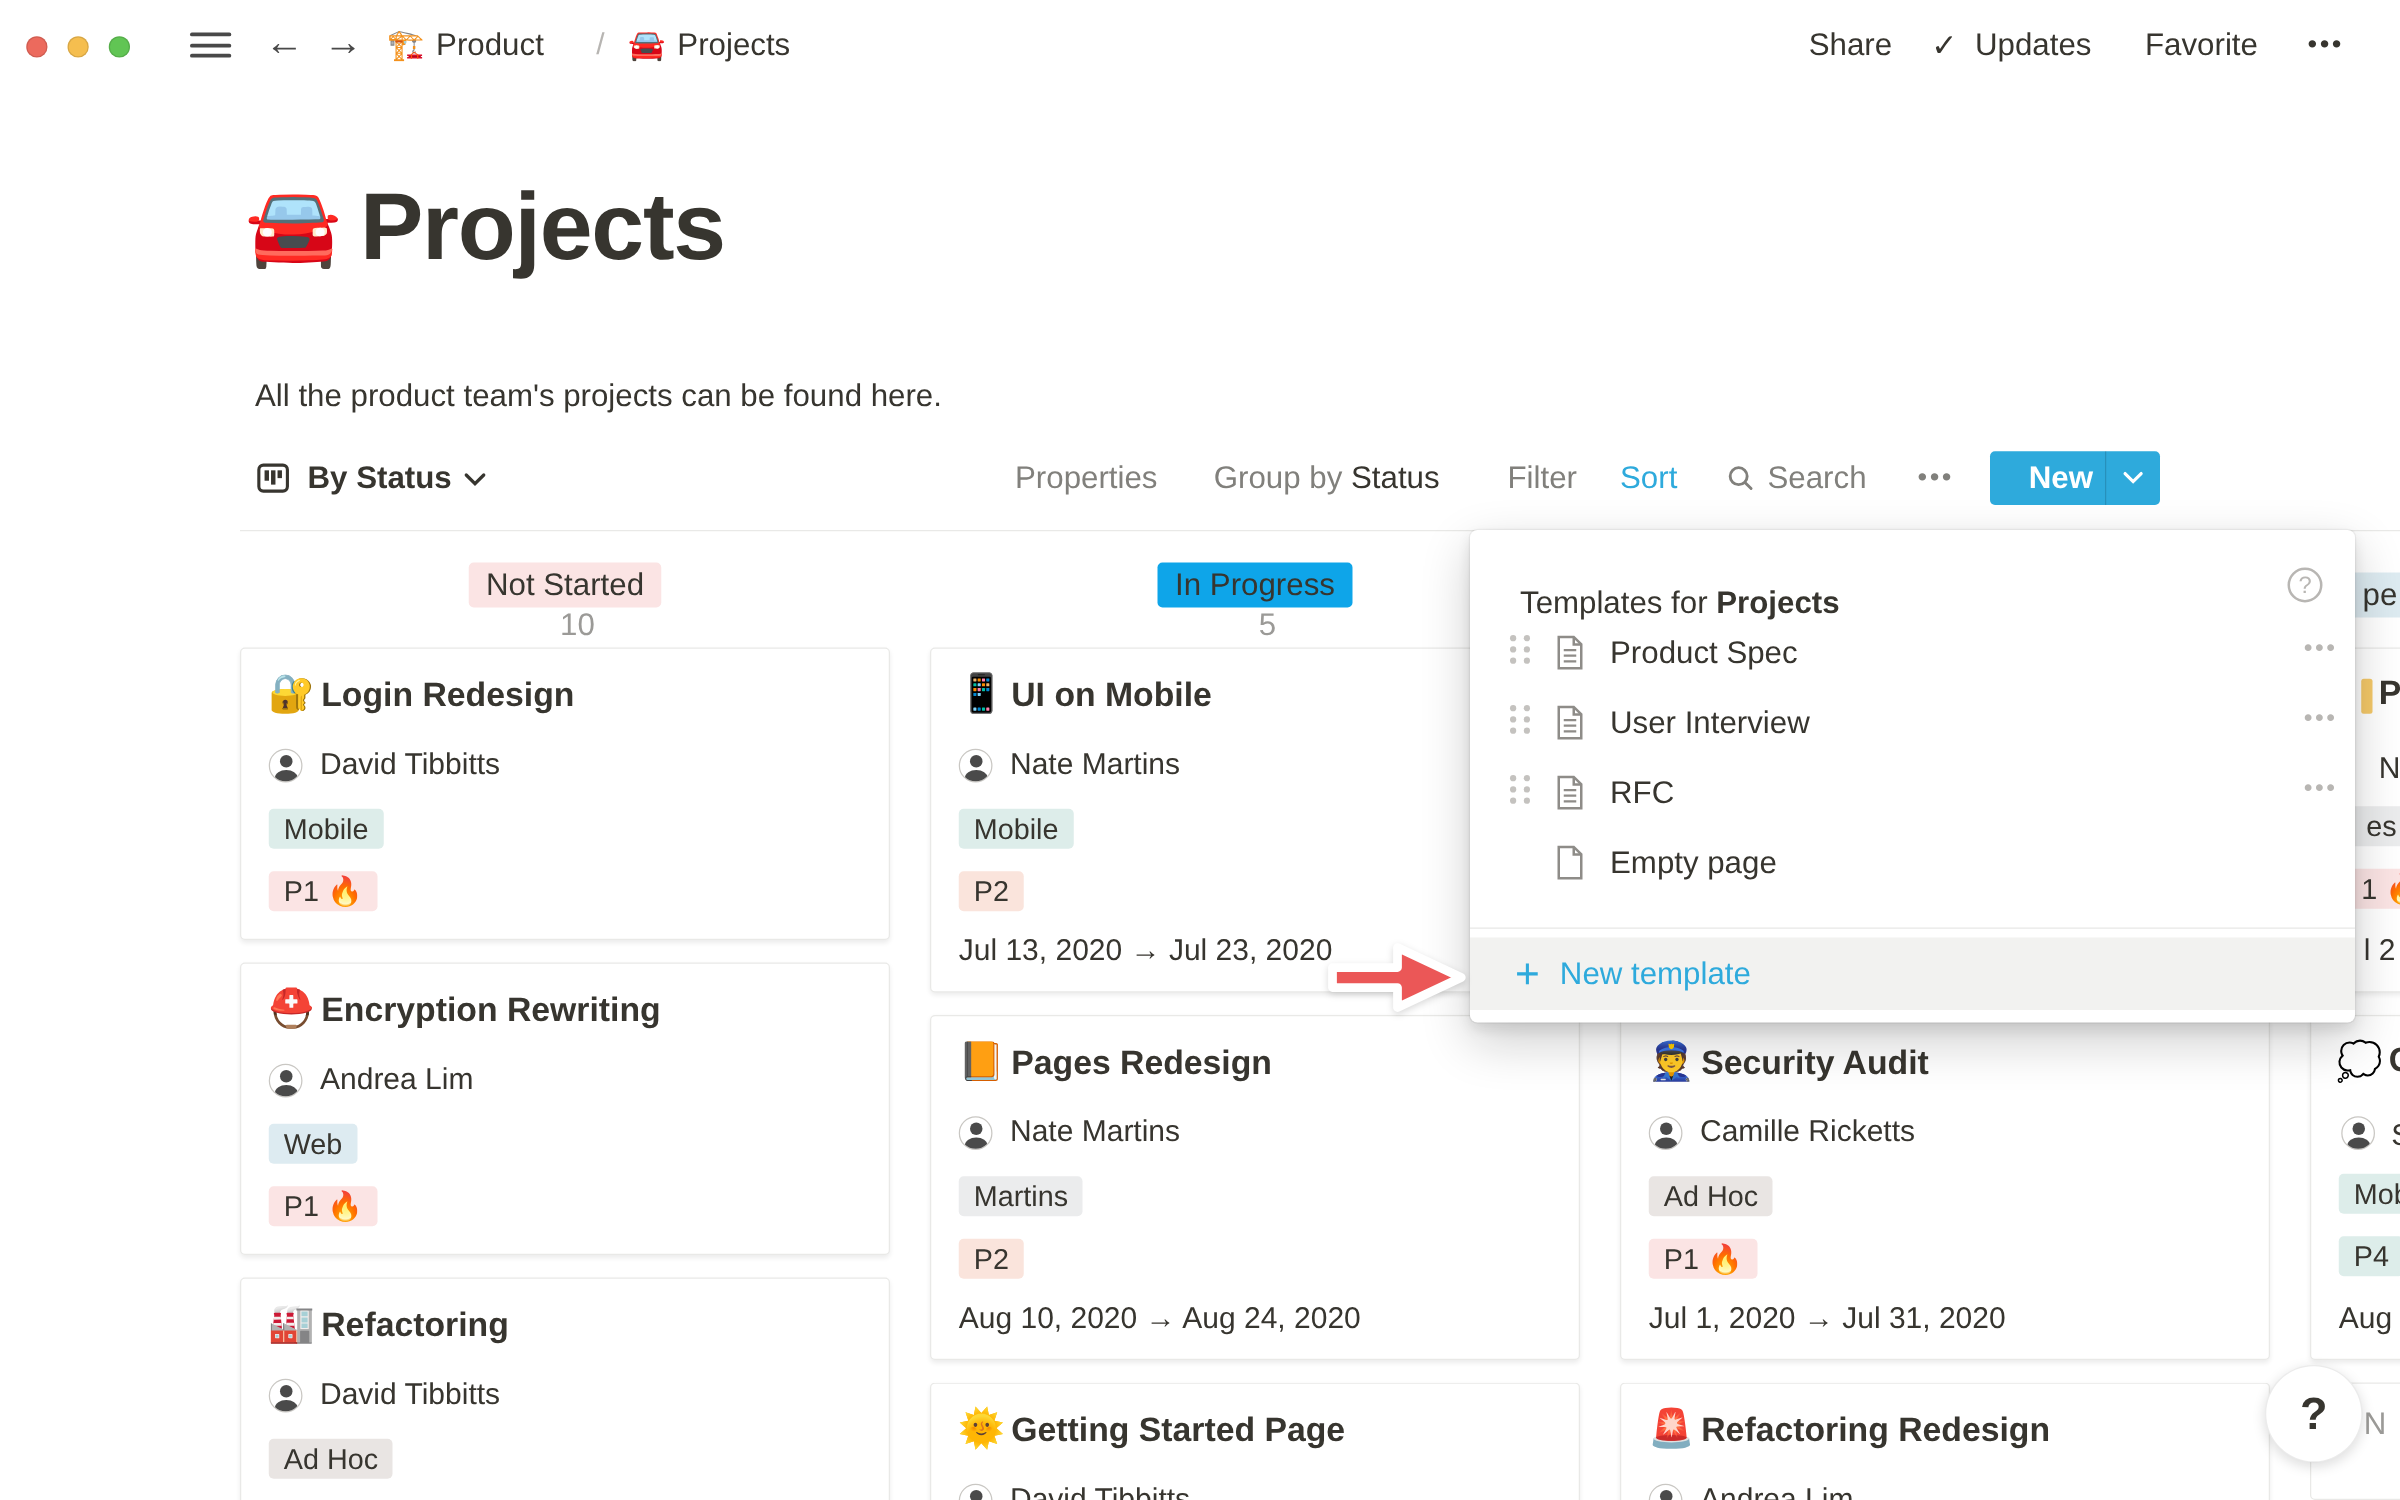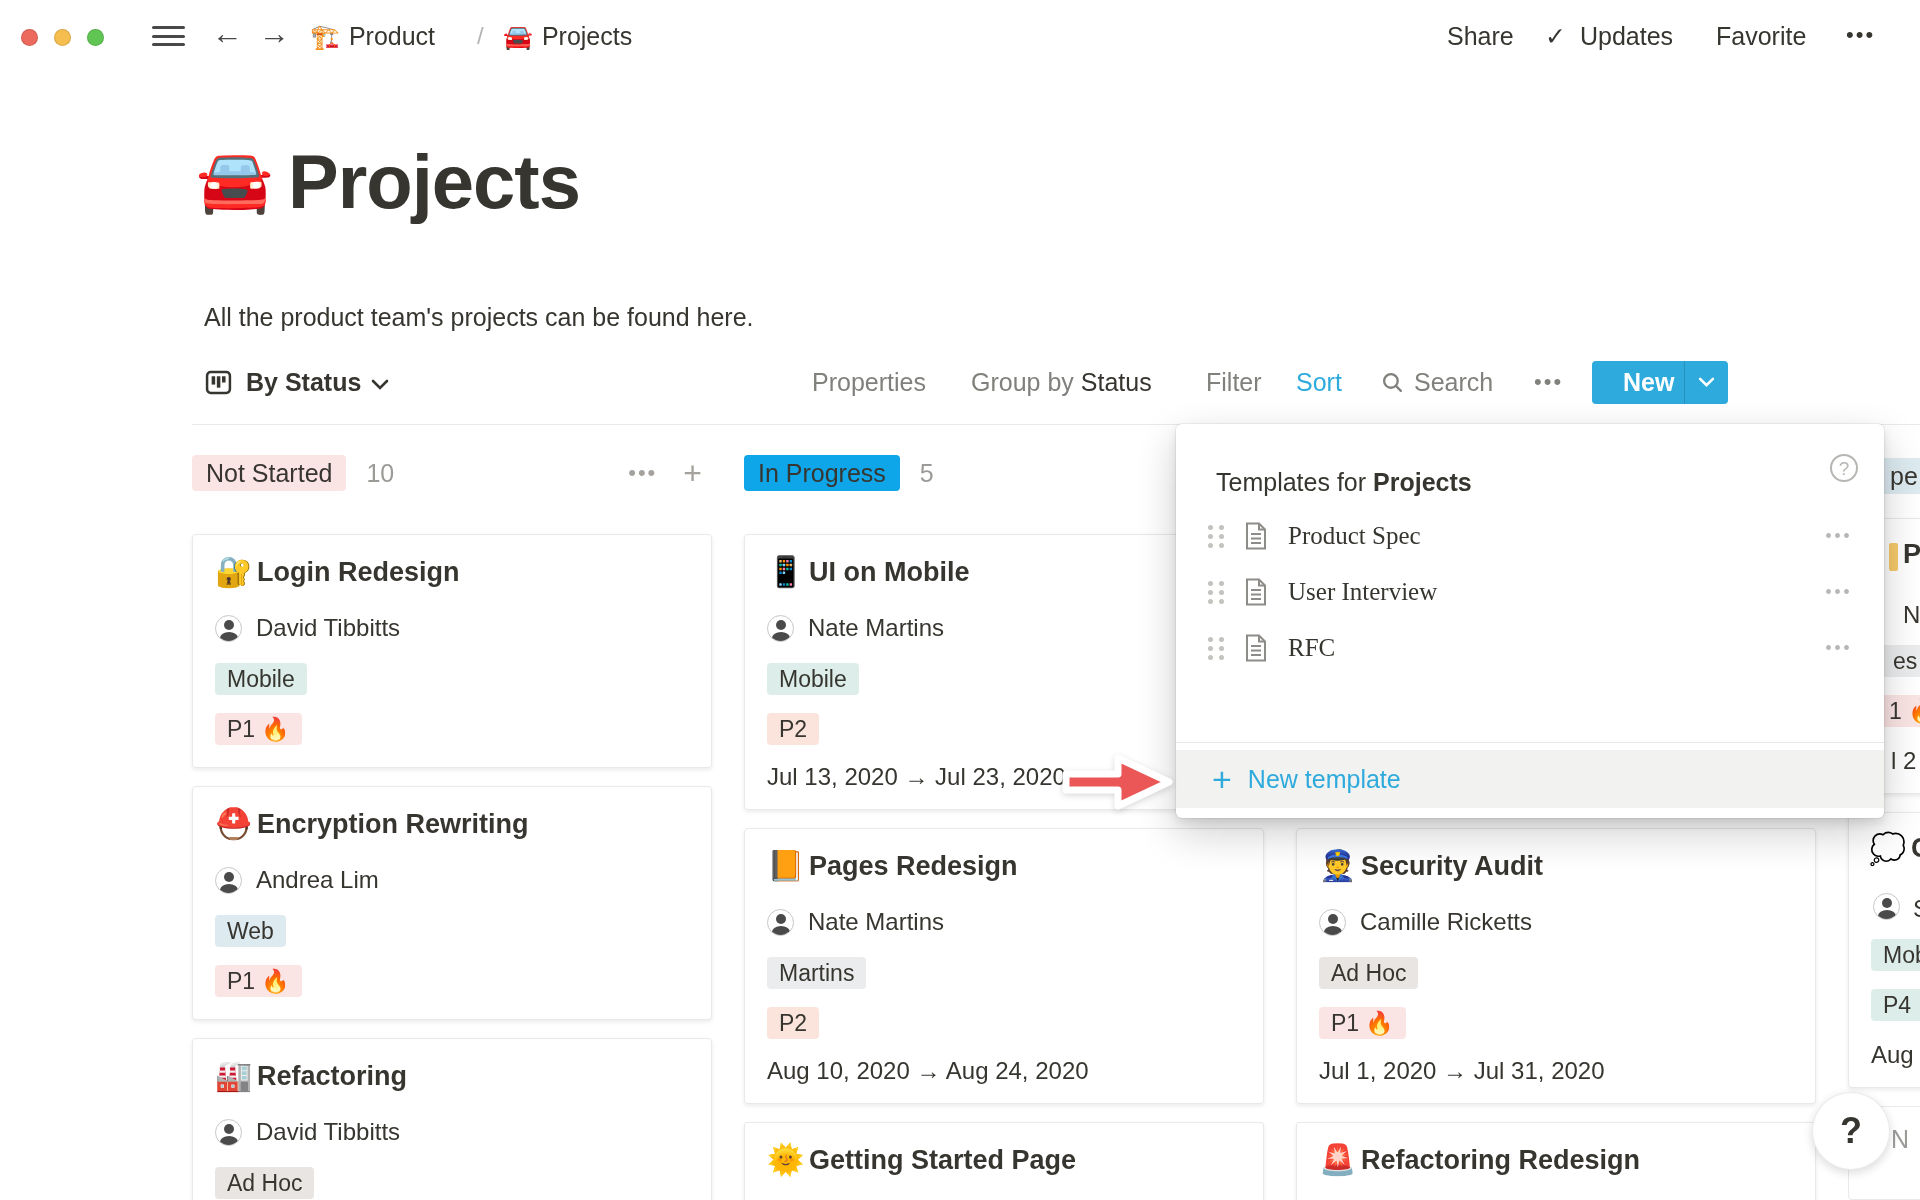--- a/index.html
+++ b/index.html
@@ -32,21 +32,21 @@
   .chev-dn { display:inline-block; margin-left:10px; }
   .new-btn { position:absolute; left:1592px; top:9px; width:136px; height:43px; background:#2EAADC;
              border-radius:4px; display:flex; align-items:center; cursor:pointer; }
   .new-btn .lbl { color:#fff; font-size:25px; font-weight:600; padding-left:31px; width:92px; }
   .new-btn .div { width:1px; height:43px; background:rgba(0,0,0,.15); }
   .new-btn .chv { flex:1; display:flex; justify-content:center; }
   .board-topline { position:absolute; left:192px; right:0; top:424px; height:1px; background:#e9e9e7; }
 
   
   .column { position:absolute; top:450px; width:520px; }
-  .col-header { height:46px; margin-bottom:38px; display:flex; align-items:center; }
+  .col-header { height:46px; margin-bottom:22px; display:flex; align-items:center;flex-direction:column; }
   .col-badge { height:36px; line-height:36px; padding:0 14px; border-radius:4px; font-size:25px; color:#42300d; }
   .col-badge { color:#37352f; }
   .col-count { margin-left:20px; font-size:25px; color:#9b9a97; }
   .col-sp { flex:1; }
   .col-more { font-size:22px; color:#a5a29e; letter-spacing:2px; cursor:pointer; margin-right:26px; }
   .col-add { font-size:32px; font-weight:300; color:#a5a29e; cursor:pointer; margin-right:10px; line-height:36px; }
   .card { position:relative; background:#fff; border:1px solid #e9e9e7; border-radius:4px;
           box-shadow:0 2px 4px rgba(15,15,15,.08); padding:20px 22px; margin-bottom:18px;
           height:234px; overflow:hidden; cursor:pointer; }
   .card.tall { height:276px; }
@@ -71,21 +71,21 @@
 
   
   .popup { position:absolute; left:1176px; top:424px; width:708px; height:394px; background:#fff;
            border-radius:6px; overflow:hidden; z-index:20;
            box-shadow:rgba(15,15,15,.05) 0 0 0 1px, rgba(15,15,15,.1) 0 5px 10px, rgba(15,15,15,.2) 0 15px 40px; }
   .popup-title { position:absolute; left:40px; top:44px; font-size:25px; color:#37352f; }
   .popup-title b { font-weight:700; }
   .popup-help { position:absolute; right:26px; top:30px; width:28px; height:28px; border:2px solid #b8b6b3; border-radius:50%;
                 color:#b8b6b3; font-size:19px; text-align:center; line-height:25px; cursor:pointer; }
   .tpl-list { position:absolute; left:0; top:84px; width:100%; }
-  .tpl-row { height:56px; display:flex; align-items:center; padding:0 32px 0 32px; cursor:pointer;font-family:Liberation Serif, serif; }
+  .tpl-row { height:56px; display:flex; align-items:flex-start; padding:0 14px 0 32px; cursor:pointer; }
   .drag { width:20px; margin-right:16px; display:grid; grid-template-columns:5px 5px; grid-gap:4px 6px; cursor:grab; }
   .drag .dot { width:5px; height:5px; border-radius:50%; background:#c4c2bf; }
   .drag-spacer { width:36px; }
   .doc-ic { width:26px; margin-right:18px; display:flex; }
   .tpl-label { flex:1; font-size:25px; color:#37352f; }
   .tpl-menu { font-size:20px; letter-spacing:2px; color:#b8b6b3; cursor:pointer; }
   .popup-divider { position:absolute; left:0; top:318px; width:100%; height:1px; background:#e8e8e6; }
   .new-tpl-row { position:absolute; left:0; top:326px; width:100%; height:58px; background:#f2f2f0;
                  display:flex; align-items:center; cursor:pointer; }
   .new-tpl-plus { color:#2EAADC; font-size:34px; font-weight:300; margin:0 16px 0 36px; line-height:56px; }
@@ -362,20 +362,30 @@
         <span class="doc-ic">
           <svg width="24" height="28" viewBox="0 0 24 28" fill="none" stroke="#8e8c88" stroke-width="2">
             <path d="M3 1.5 H15 L21 7.5 V26.5 H3 Z"></path>
             <path d="M15 1.5 V7.5 H21"></path>
             <path d="M7 12 H17 M7 16.5 H17 M7 21 H17" stroke-width="1.8"></path>
           </svg>
         </span>
         <span class="tpl-label">RFC</span>
         <span class="tpl-menu">•••</span>
       </div>
+      <div class="tpl-row">
+        <span class="drag-spacer"></span>
+        <span class="doc-ic">
+          <svg width="24" height="28" viewBox="0 0 24 28" fill="none" stroke="#8e8c88" stroke-width="2">
+            <path d="M3 1.5 H15 L21 7.5 V26.5 H3 Z"></path>
+            <path d="M15 1.5 V7.5 H21"></path>
+          </svg>
+        </span>
+        <span class="tpl-label">Empty page</span>
+      </div>
     </div>
   <div class="popup-divider"></div>
   <div class="new-tpl-row">
     <span class="new-tpl-plus">+</span>
     <span class="new-tpl-label">New template</span>
   </div>
 </div>
 
 <div class="red-arrow">
   <svg width="122" height="72" viewBox="0 0 122 72">

